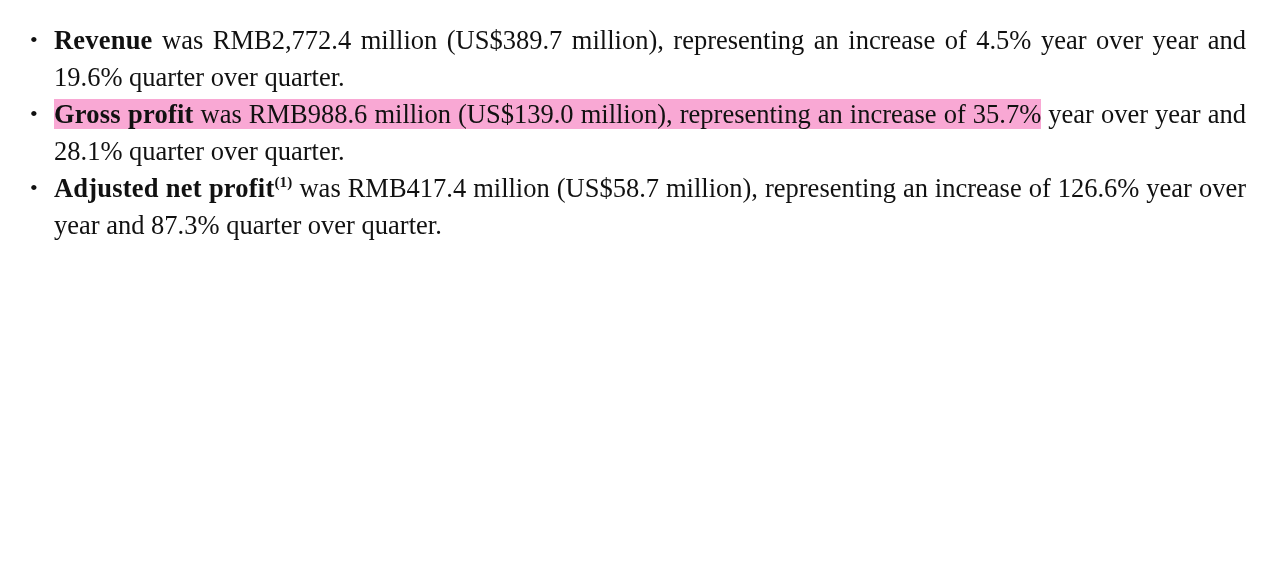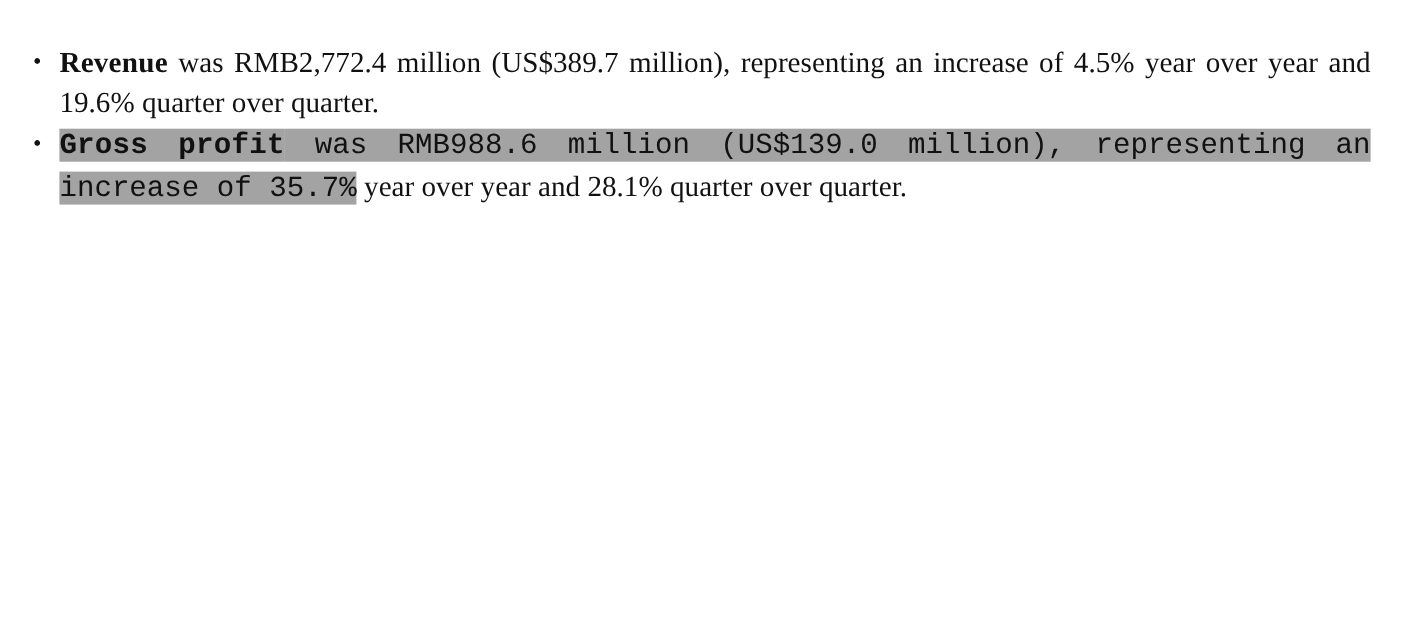--- a/index.html
+++ b/index.html
@@ -11,21 +11,21 @@
     width: 1280px;
     height: 574px;
     font-family: "Liberation Serif", serif;
     color: #1a1a1a;
     overflow: hidden;
   }
   .doc {
     box-sizing: border-box;
     width: 1280px;
     height: 440px;
-    padding: 38px 34px 10px 20px;
+    padding: 22px 34px 10px 20px;
     background: #fff;
   }
   ul.bullets {
     list-style: none;
     margin: 0;
     padding: 0;
   }
   ul.bullets > li {
     position: relative;
     padding-left: 34px;
@@ -43,22 +43,21 @@
     top: 0;
     font-size: 22px;
     line-height: 36.5px;
     color: #111;
   }
   .lead {
     font-weight: bold;
     letter-spacing: 0.2px;
   }
   .hl {
-    background: #a3a3a3;
-    font-family: Liberation Mono, monospace;
+    background: #f9a8d4;
   }
   .sup {
     font-size: 15px;
     vertical-align: super;
     line-height: 0;
   }
   .caret {
     display: inline-block;
     width: 0;
     border-left: 1.5px solid #111;
@@ -77,16 +76,19 @@
       <span class="lead">Revenue</span><span> was RMB2,772.4 million (US$389.7 million), representing an increase of 4.5% year over year and 19.6% quarter over quarter.</span>
     </li>
 
     <li>
       <span class="lead hl">Gross profit</span><span class="hl"> was RMB988.6 million (US$139.0 million), representing an increase of 35.7%</span><span> year over year and 28.1% quarter over quarter.</span>
     </li>
 
 
 
 
+    <li>
+      <span class="lead">Adjusted net profit</span><span class="sup lead">(1)</span><span> was RMB417.4 million (US$58.7 million), representing an increase of 126.6% year over year and 87.3% quarter over quarter.</span>
+    </li>
 
 
   </ul>
 </div>
 
 </body></html>

